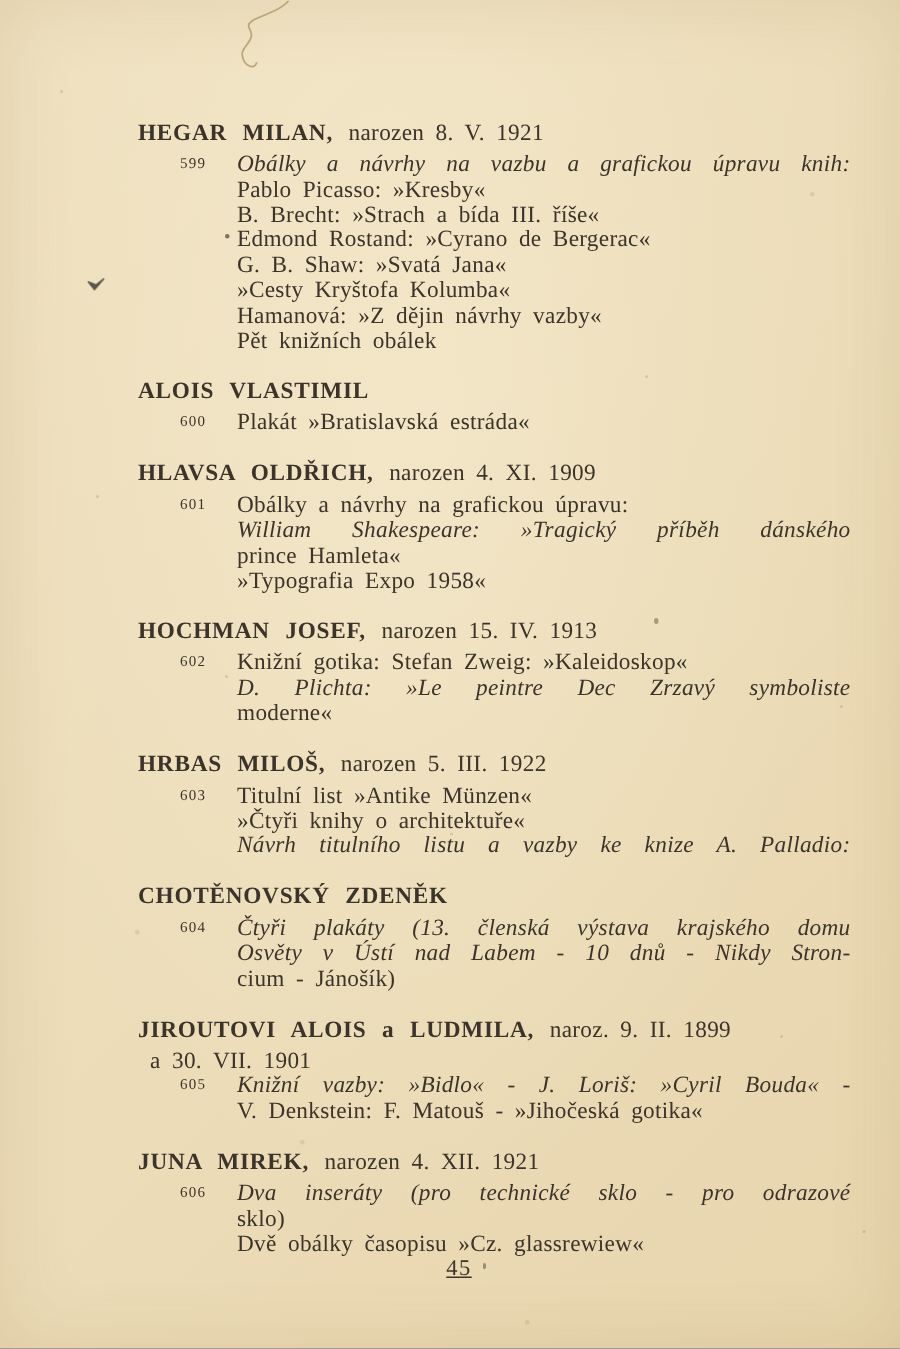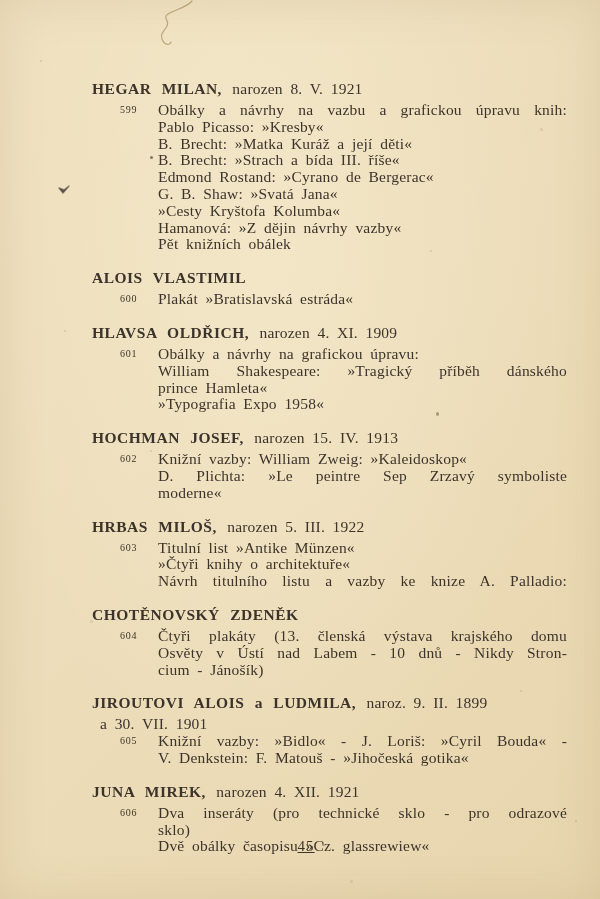--- a/index.html
+++ b/index.html
@@ -35,21 +35,21 @@
   .num{
     flex:0 0 38px;width:38px;
     font-size:10px;line-height:16.8px;letter-spacing:0.8px;
   }
   .lines{width:409px;}
   .line{
     font-size:15.5px;line-height:16.8px;
     letter-spacing:0.2px;word-spacing:3.5px;
     white-space:nowrap;
   }
-  .line.j{white-space:normal;text-align:justify;text-align-last:justify;}
+  .line.j{white-space:normal;text-align:justify;text-align-last:justify;font-style:italic;}
   .pagenum{
     position:absolute;left:0;top:838px;width:600px;
     text-align:center;text-indent:12px;
     font-size:15px;letter-spacing:1px;text-decoration:underline;
   }
   
   .artifact{position:absolute;pointer-events:none;}
   .speck{position:absolute;width:2px;height:2px;border-radius:50%;background:rgba(115,92,58,0.20);}
   .speck.b{width:3px;height:3px;background:rgba(115,92,58,0.14);}
   .dotmark{position:absolute;border-radius:50%;background:#4c443a;}
@@ -83,21 +83,20 @@
   <div class="speck" style="left:150px;top:450px;"></div>
 
   <main class="content" id="entries">
       <section class="entry">
         <h2 class="heading"><span class="nm">HEGAR MILAN,</span> <span class="dt">narozen 8. V. 1921</span></h2>
         <div class="item">
           <span class="num">599</span>
           <div class="lines">
             <div class="line j">Obálky a návrhy na vazbu a grafickou úpravu knih:</div>
             <div class="line">Pablo Picasso: »Kresby«</div>
-            <div class="line">B. Brecht: »Matka Kuráž a její děti«</div>
             <div class="line">B. Brecht: »Strach a bída III. říše«</div>
             <div class="line">Edmond Rostand: »Cyrano de Bergerac«</div>
             <div class="line">G. B. Shaw: »Svatá Jana«</div>
             <div class="line">»Cesty Kryštofa Kolumba«</div>
             <div class="line">Hamanová: »Z dějin návrhy vazby«</div>
             <div class="line">Pět knižních obálek</div>
           </div>
         </div>
       </section>
       <section class="entry">
@@ -119,22 +118,22 @@
             <div class="line">prince Hamleta«</div>
             <div class="line">»Typografia Expo 1958«</div>
           </div>
         </div>
       </section>
       <section class="entry">
         <h2 class="heading"><span class="nm">HOCHMAN JOSEF,</span> <span class="dt">narozen 15. IV. 1913</span></h2>
         <div class="item">
           <span class="num">602</span>
           <div class="lines">
-            <div class="line">Knižní vazby: William Zweig: »Kaleidoskop«</div>
-            <div class="line j">D. Plichta: »Le peintre Sep Zrzavý symboliste</div>
+            <div class="line">Knižní gotika: Stefan Zweig: »Kaleidoskop«</div>
+            <div class="line j">D. Plichta: »Le peintre Dec Zrzavý symboliste</div>
             <div class="line">moderne«</div>
           </div>
         </div>
       </section>
       <section class="entry">
         <h2 class="heading"><span class="nm">HRBAS MILOŠ,</span> <span class="dt">narozen 5. III. 1922</span></h2>
         <div class="item">
           <span class="num">603</span>
           <div class="lines">
             <div class="line">Titulní list »Antike Münzen«</div>

